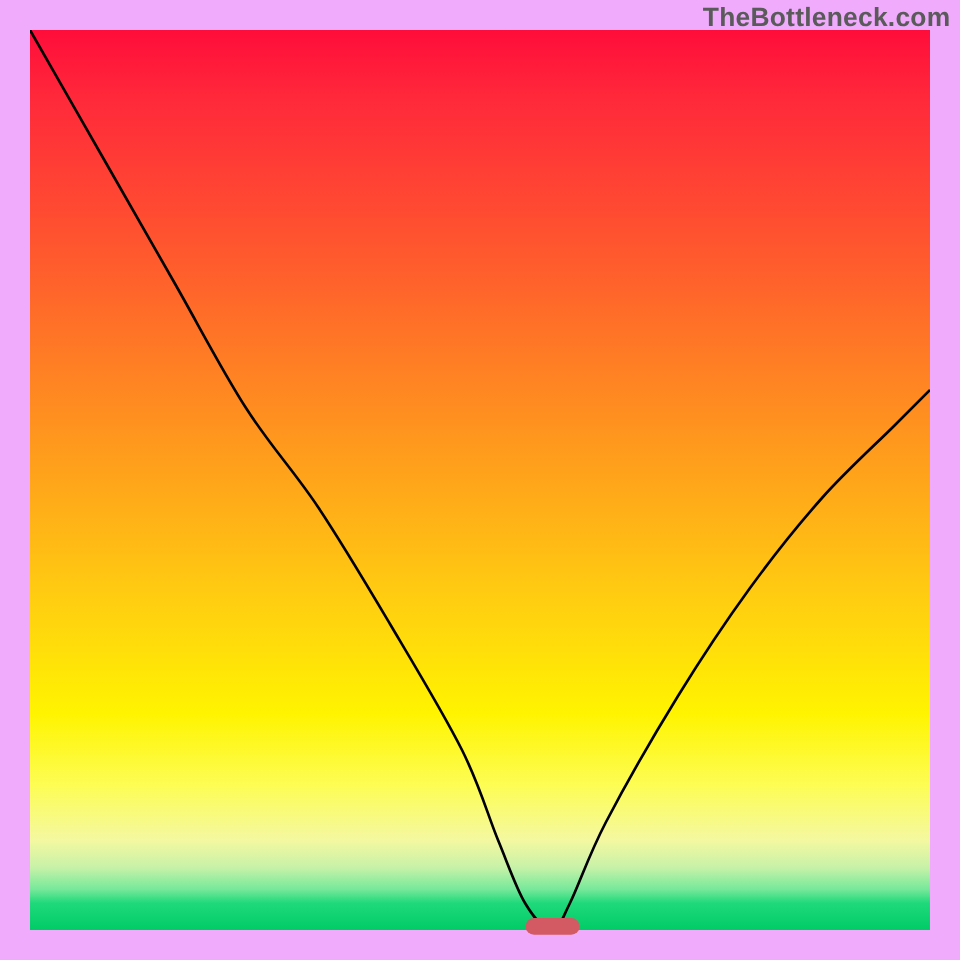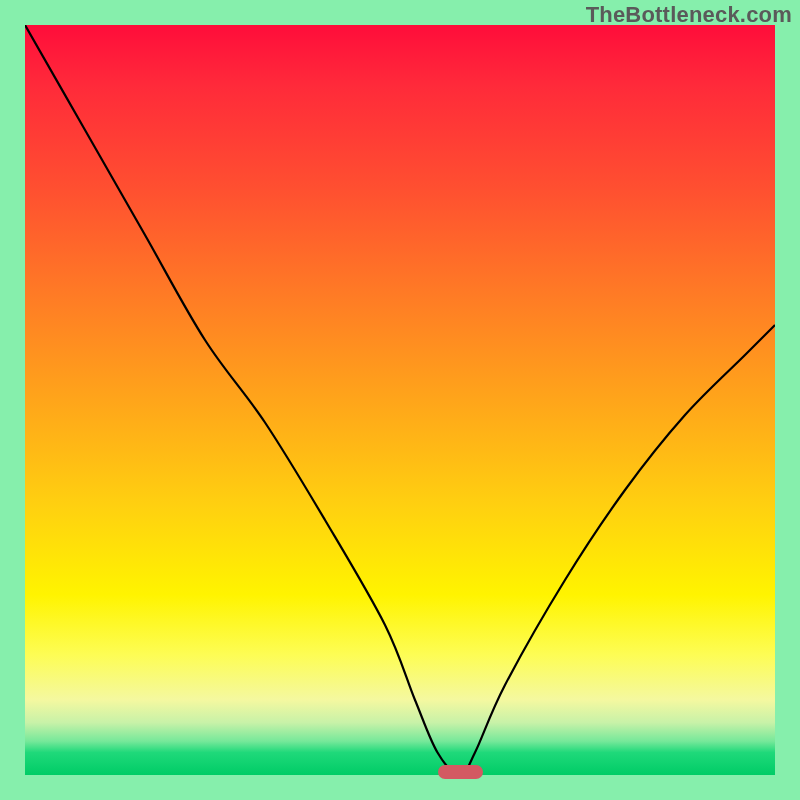--- a/index.html
+++ b/index.html
@@ -8,21 +8,21 @@
     width: 800px;
     height: 800px;
     background: #000000;
     overflow: hidden;
     font-family: Arial, Helvetica, sans-serif;
   }
   .frame {
     position: relative;
     width: 800px;
     height: 800px;
-    background: #86efac;
+    background: #f0abfc;
   }
   .watermark {
     position: absolute;
     top: 2px;
     right: 8px;
     color: #5a5a5a;
     font-size: 22px;
     font-weight: 600;
     letter-spacing: 0.2px;
     z-index: 10;

